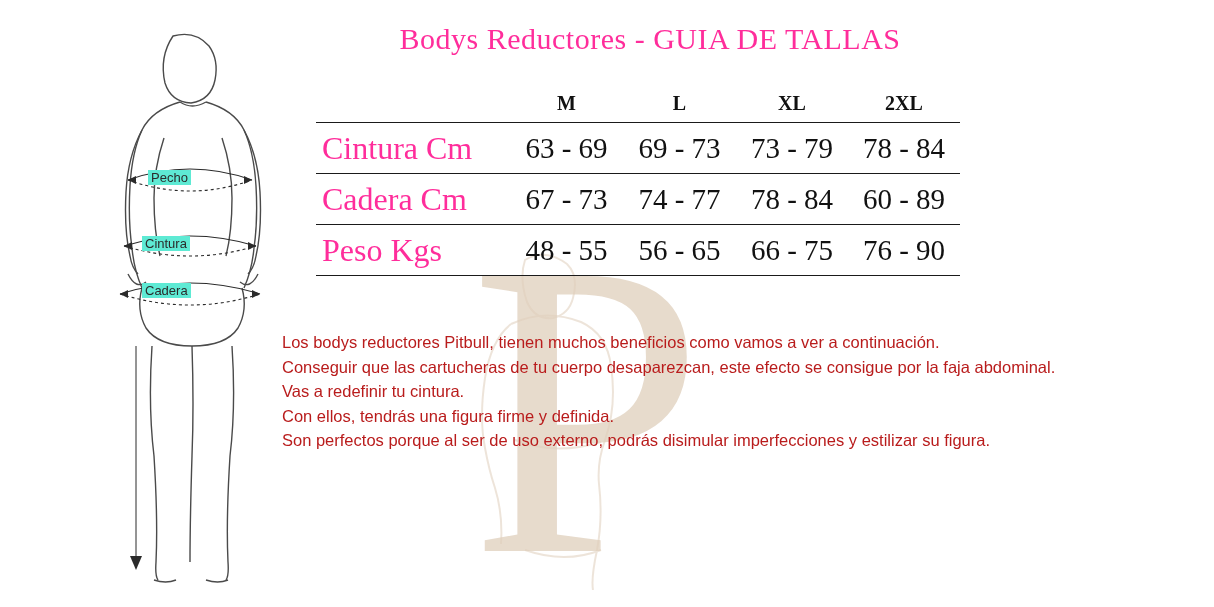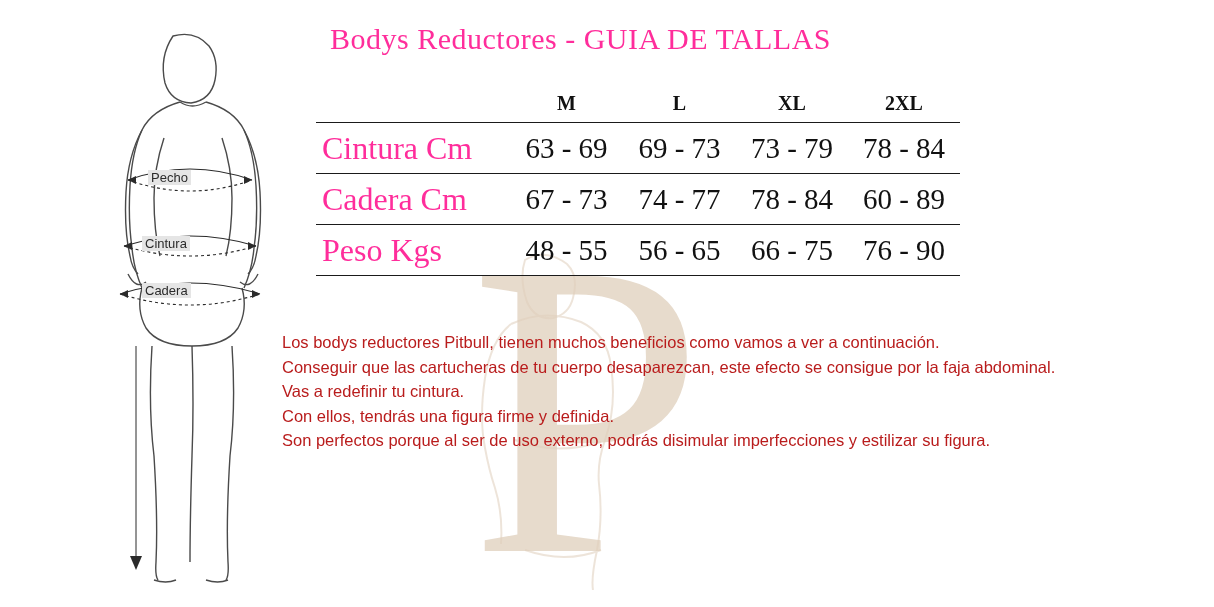--- a/index.html
+++ b/index.html
@@ -48,34 +48,35 @@
     top: 28px;
     width: 220px;
     height: 560px;
     z-index: 2;
   }
   .fig-label {
     position: absolute;
     font-family: "Liberation Sans", sans-serif;
     font-size: 13px;
     color: #2b2b2b;
-    background: #e5e5e5;
+    background: #5eead4;
     padding: 0 3px;
     white-space: nowrap;
   }
   .fig-label.pecho   { left: 68px;  top: 142px; }
   .fig-label.cintura { left: 62px;  top: 208px; }
   .fig-label.cadera  { left: 62px;  top: 255px; }
 
   
   .title {
     position: absolute;
     left: 330px;
     top: 22px;
     width: 640px;
+    text-align: center;
     font-family: "Liberation Serif", serif;
     font-size: 30px;
     color: #ff2d9b;
     letter-spacing: .5px;
     white-space: nowrap;
     z-index: 3;
   }
 
   
   .size-table {

